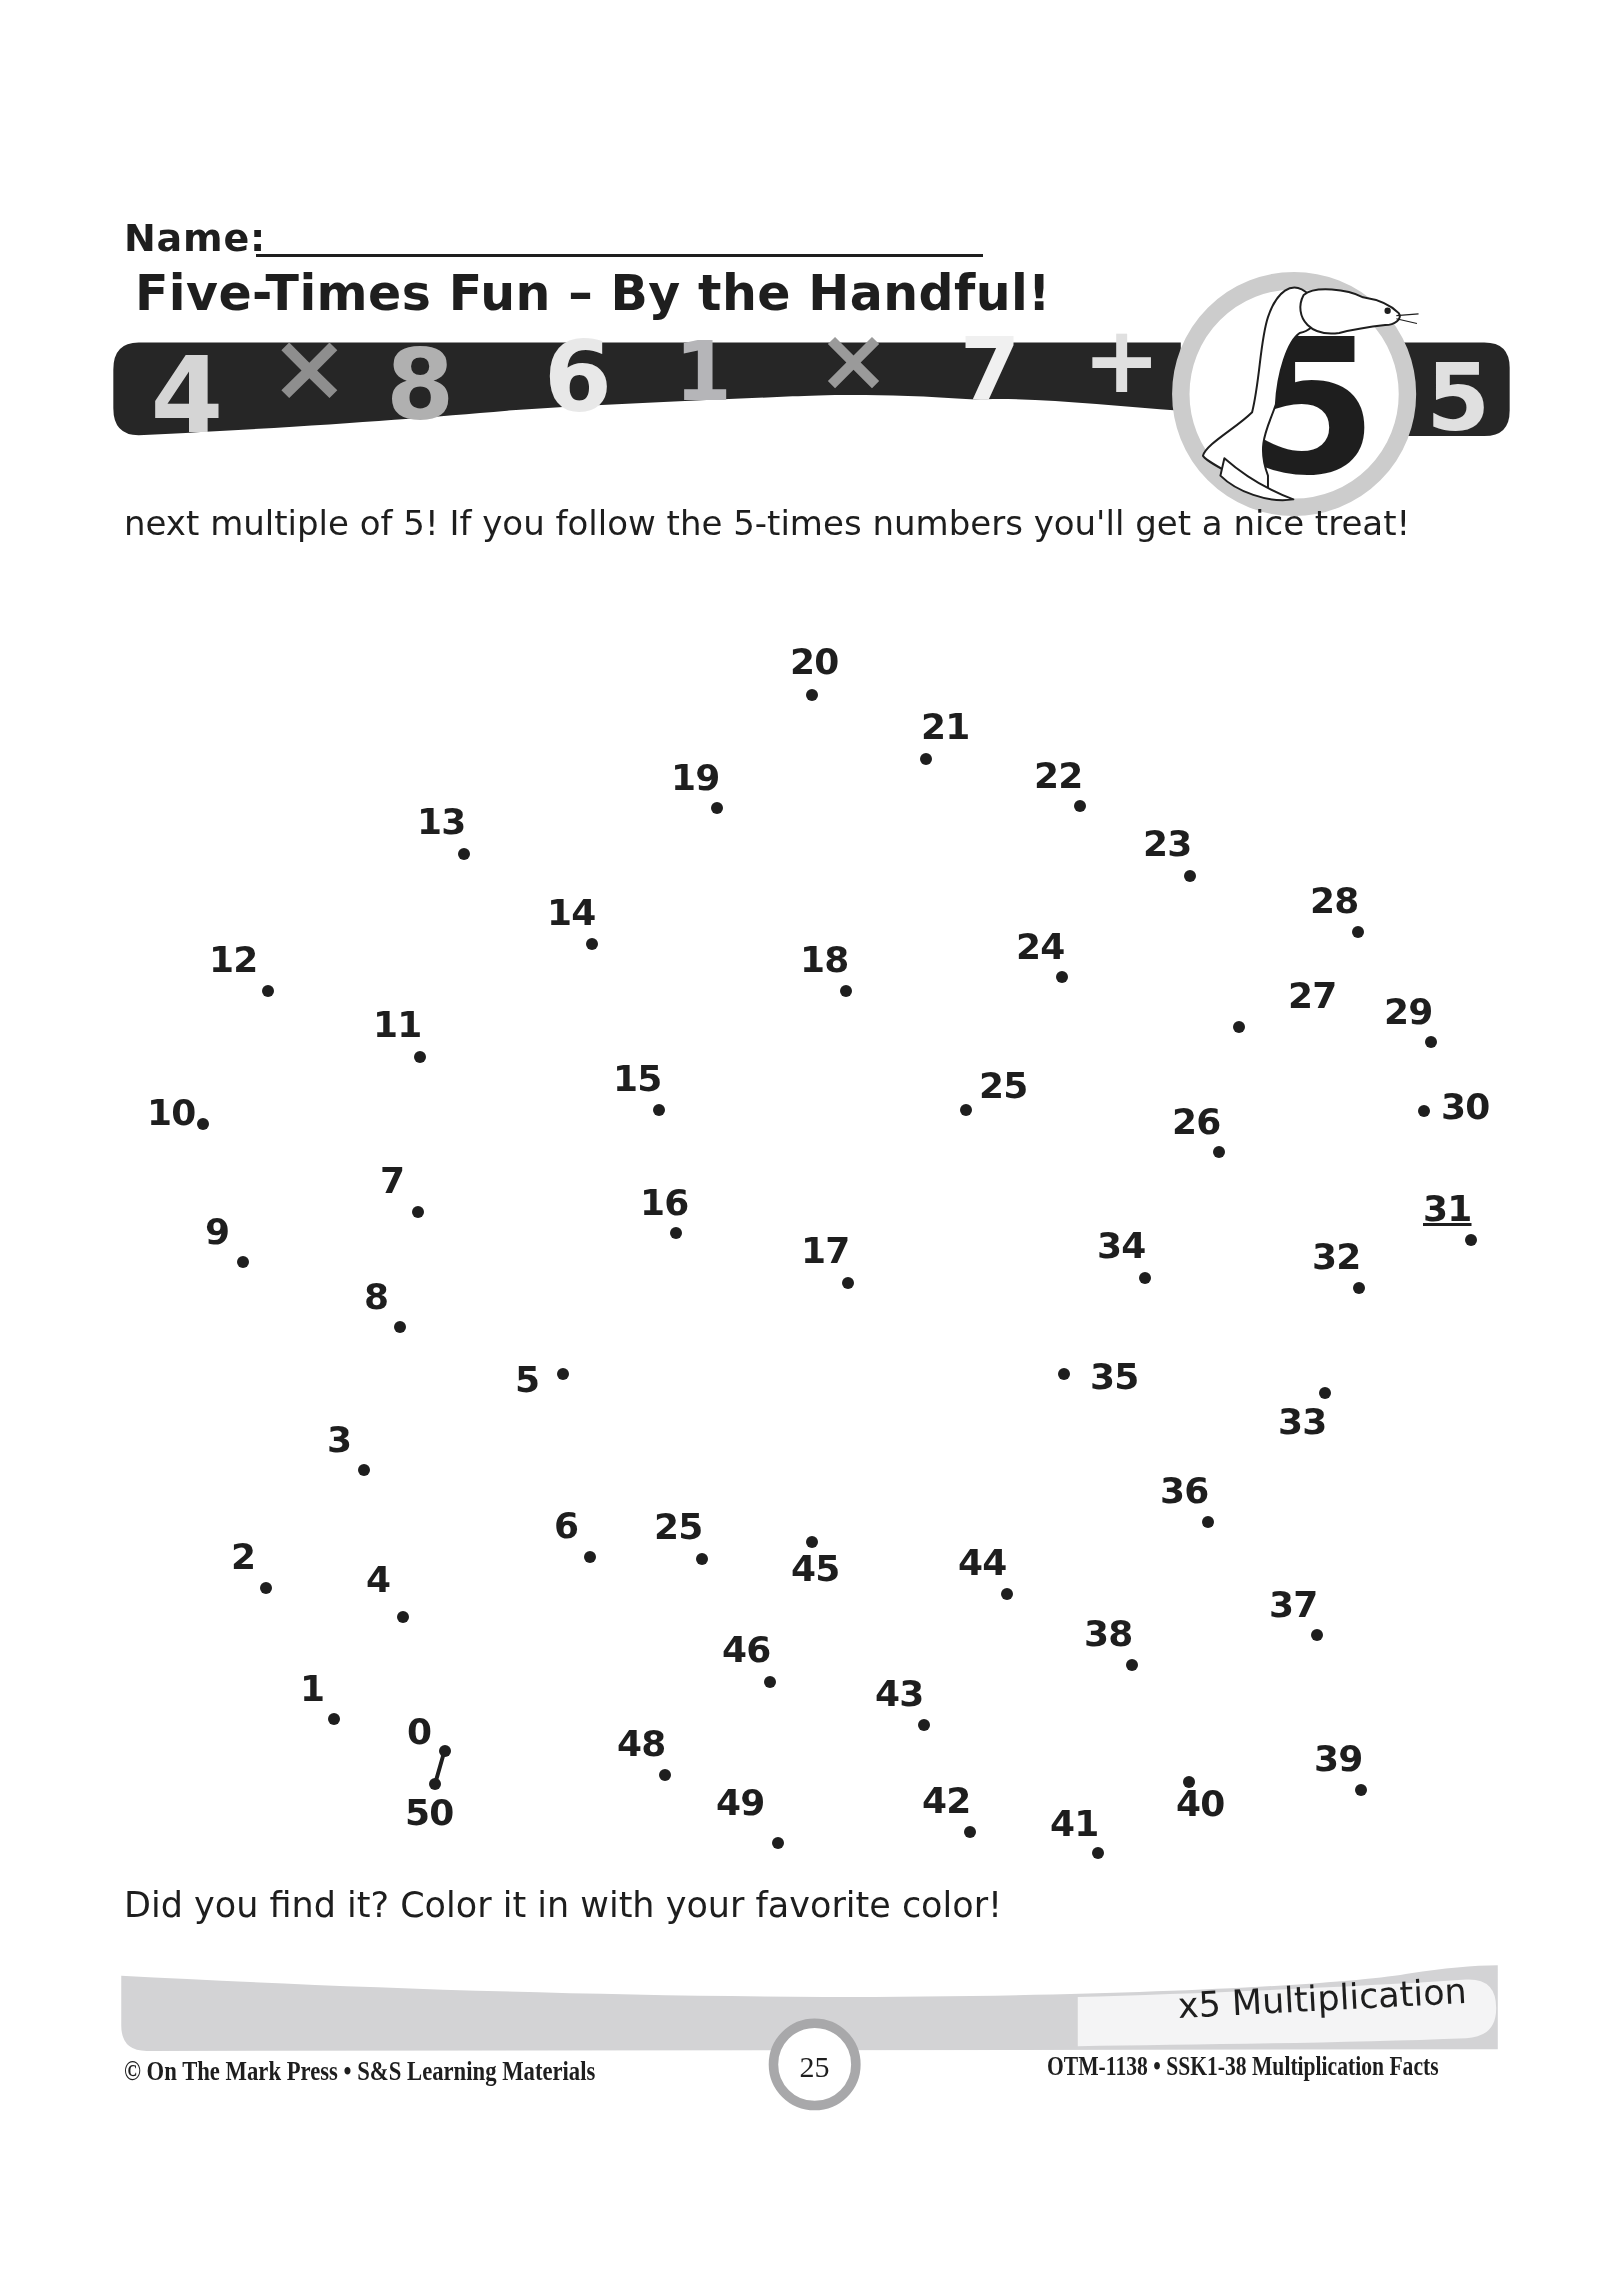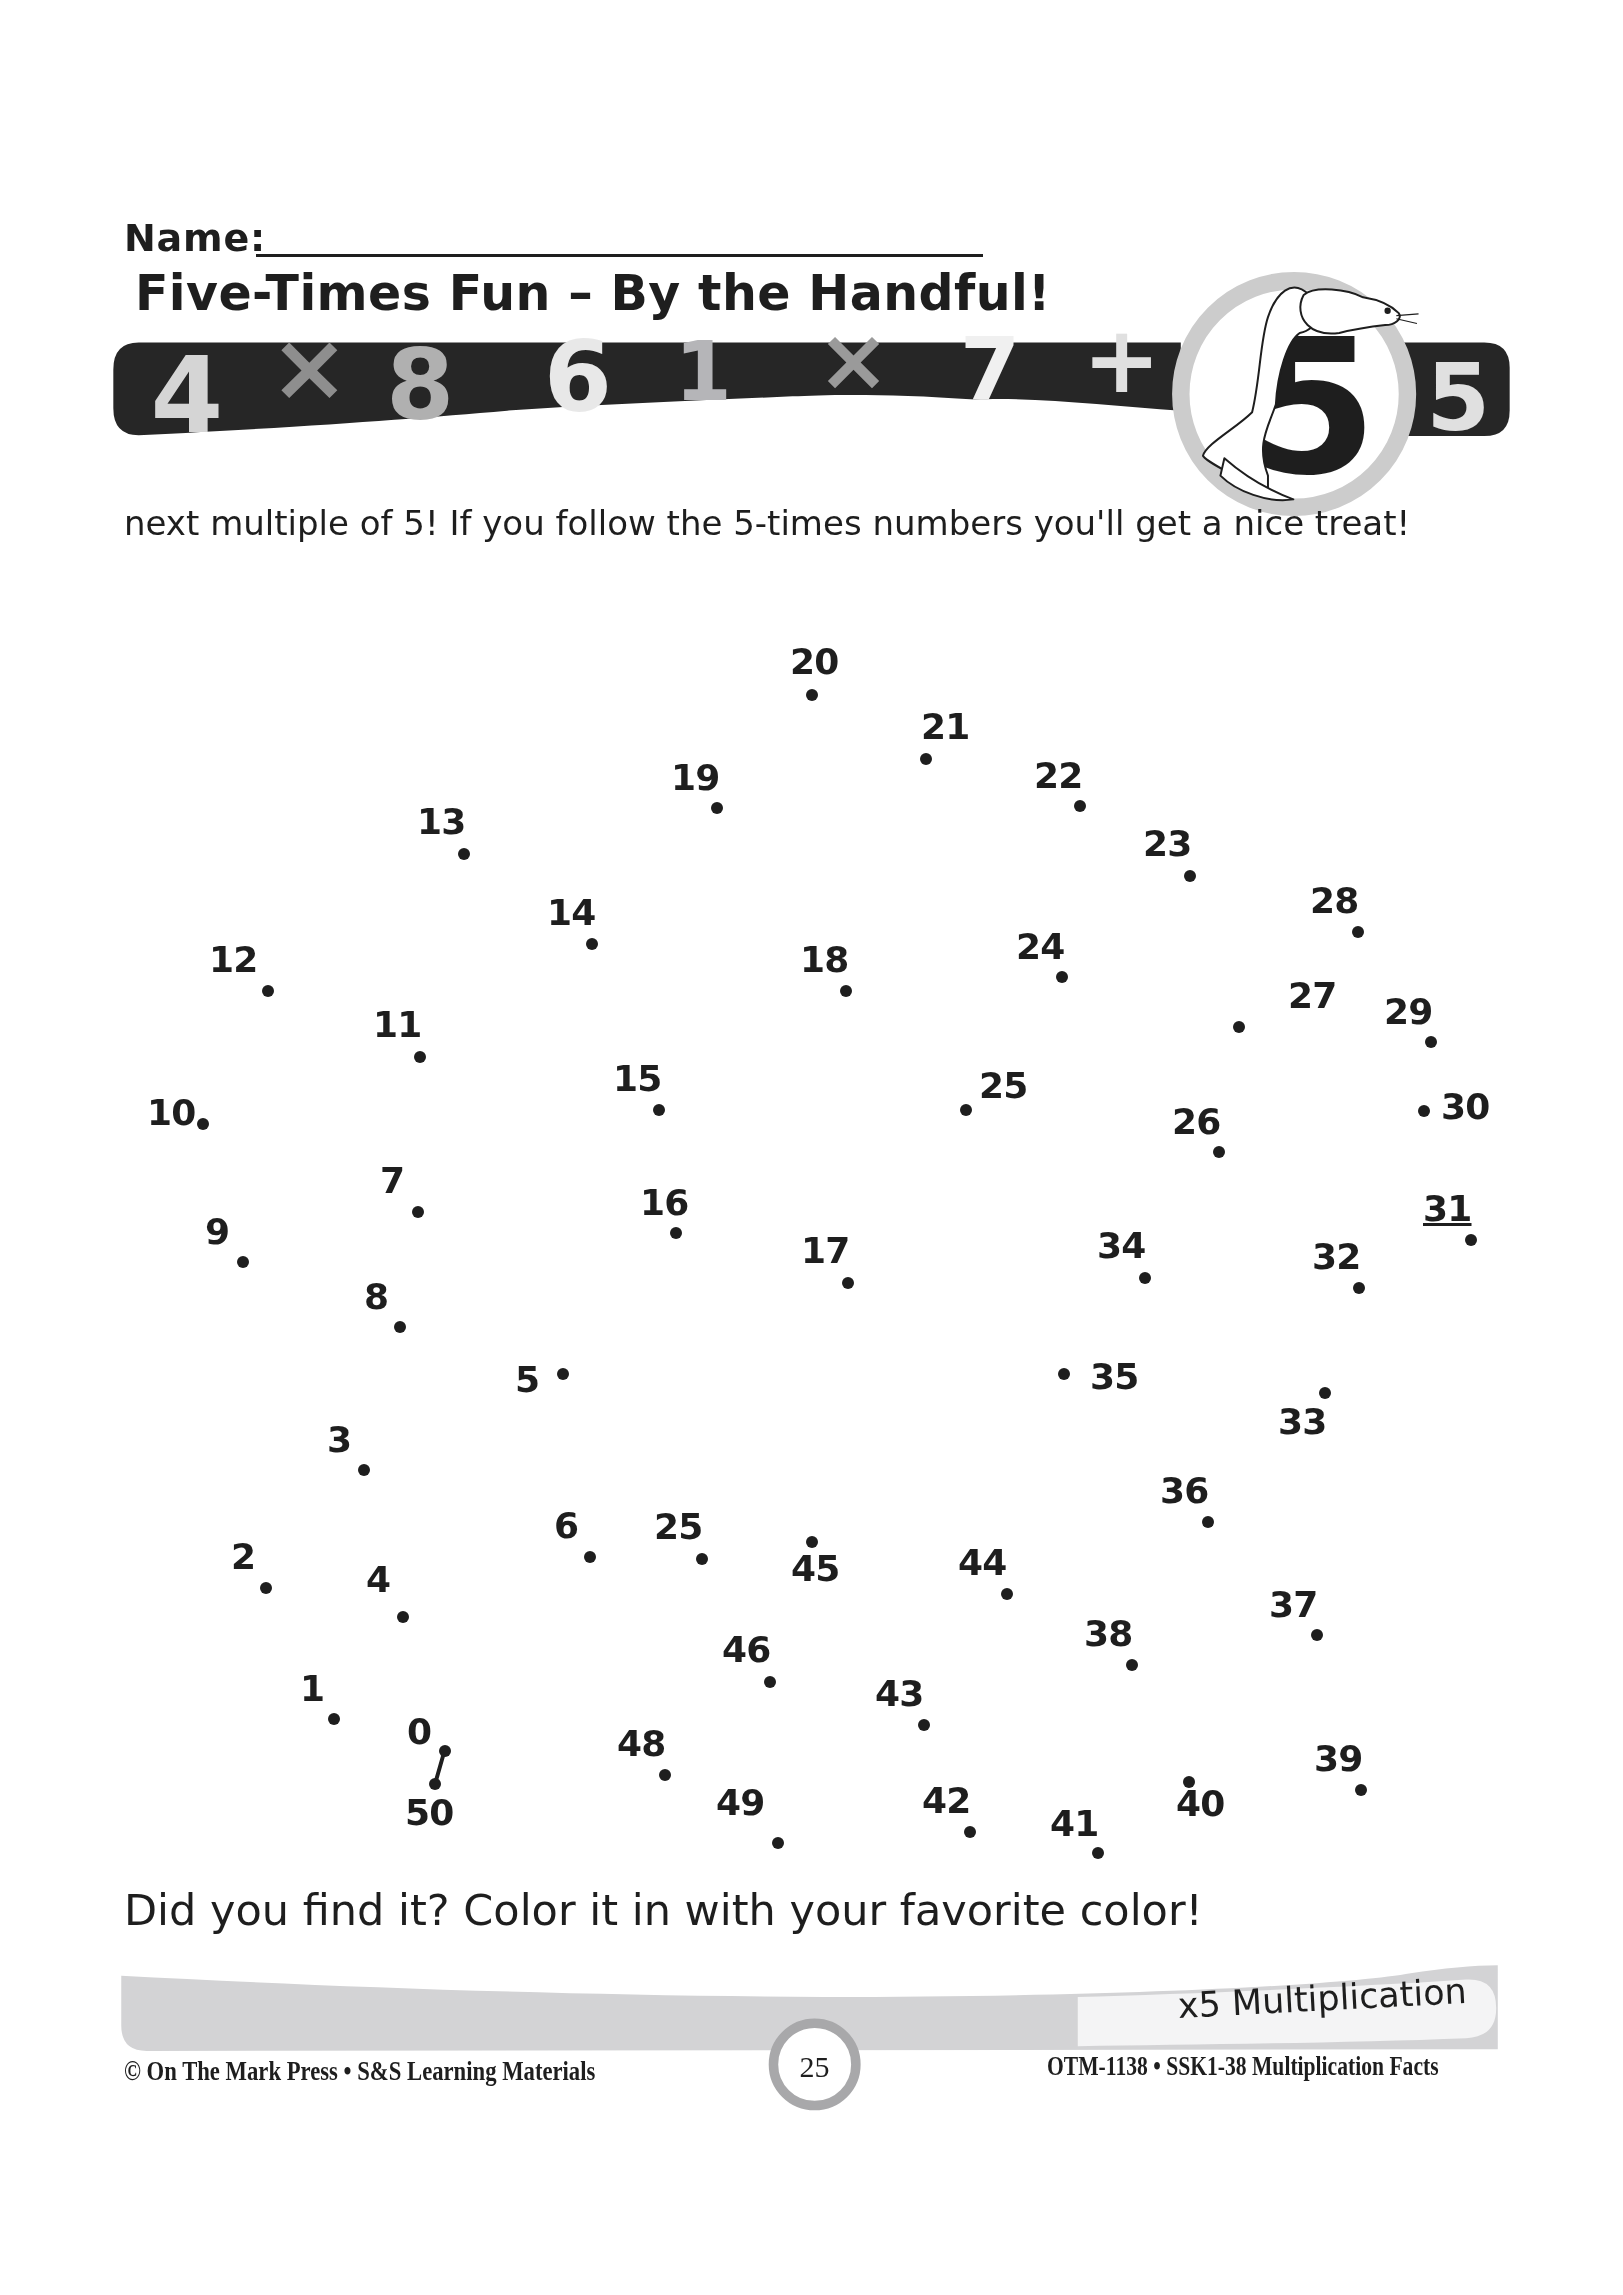--- a/index.html
+++ b/index.html
@@ -19,21 +19,21 @@
 
   
   .instructions { left: 124px; top: 501px; font-size: 34px; line-height: 44px; width: 1427px; }
   .instructions div { white-space: nowrap; }
 
   
   .dot { width: 12.7px; height: 12.7px; border-radius: 50%; background: #1e1e1e; margin-left: -6.3px; margin-top: -6.3px; }
   .dot-label { font-size: 36px; font-weight: bold; line-height: 1; white-space: nowrap; letter-spacing: -0.8px; }
 
   
-  .closing { left: 124px; top: 1885px; font-size: 43px; white-space: nowrap; }
+  .closing { left: 124px; top: 1885px; font-size: 35px; white-space: nowrap; }
 
   
   .footer-svg { left: 0; top: 0; }
   .footer-left { left: 124px; top: 2056px; font-family: "Liberation Serif", serif; font-weight: bold;
                  font-size: 27px; white-space: nowrap; transform-origin: left top; transform: scaleX(0.84); }
   .footer-right { left: 1047px; top: 2051px; font-family: "Liberation Serif", serif; font-weight: bold;
                   font-size: 27px; white-space: nowrap; transform-origin: left top; transform: scaleX(0.80); }
   .page-num { left: 786px; top: 2050px; width: 57px; text-align: center; font-family: "Liberation Serif", serif;
               font-size: 30px; }
   .topic-label { left: 1179px; top: 1986px; font-size: 35px; white-space: nowrap; transform-origin: left bottom;

